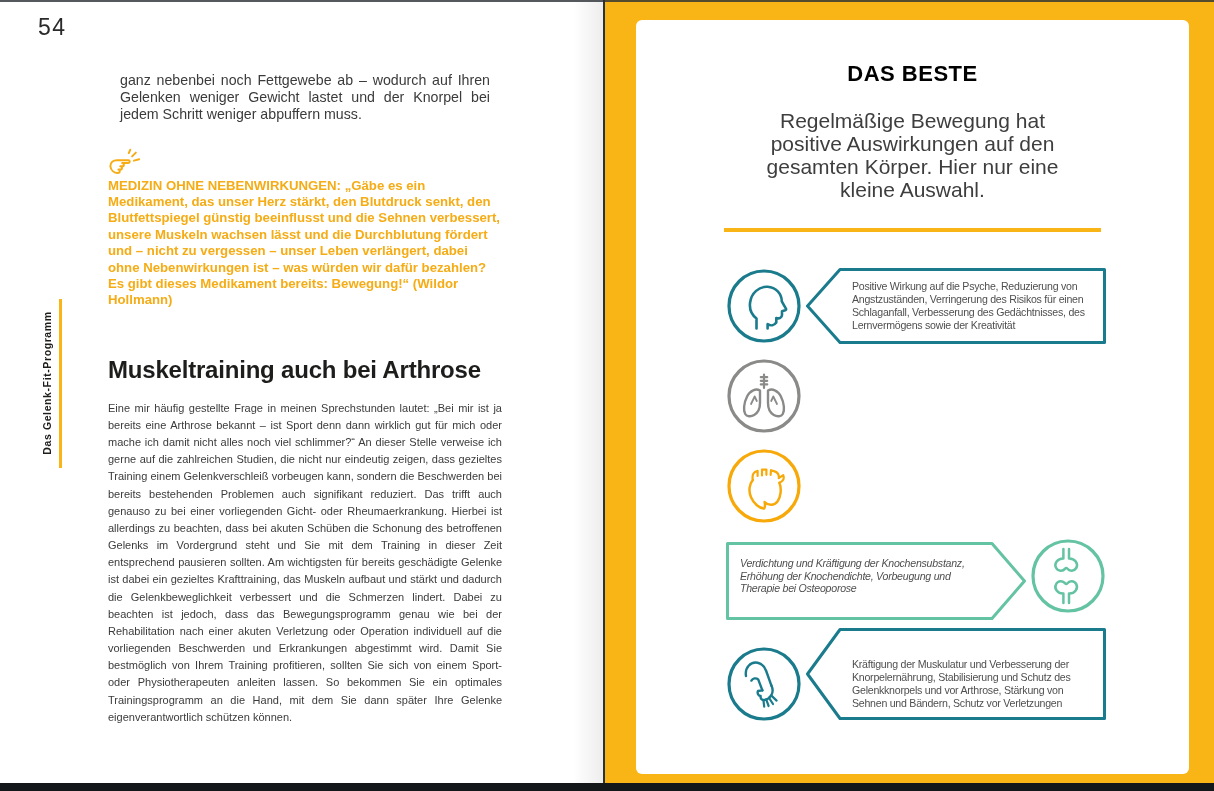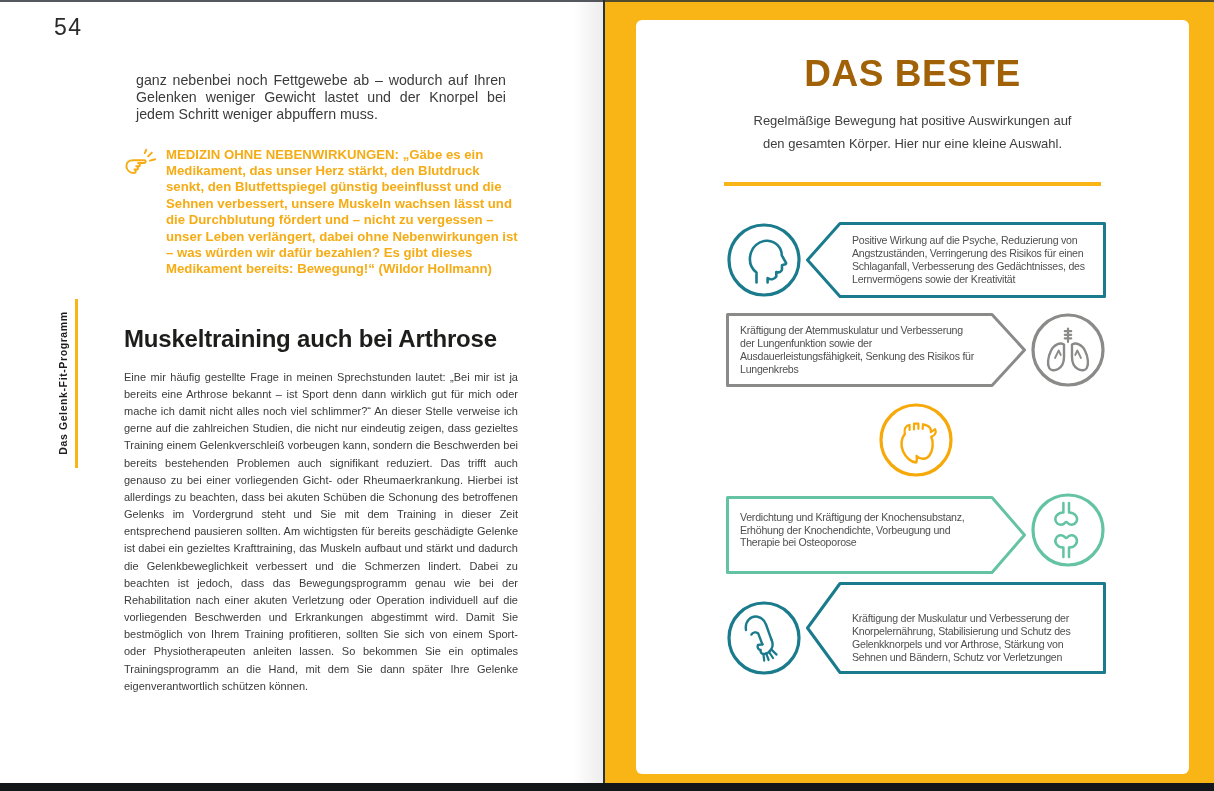--- a/index.html
+++ b/index.html
@@ -1,52 +1,52 @@
 <!DOCTYPE html>
 <html><head>
 <meta charset="utf-8">
 <style>
   html,body{margin:0;padding:0;background:#e8e8e8;}
   .stage{position:relative;width:1214px;height:791px;overflow:hidden;background:#fff;
          font-family:"Liberation Sans",sans-serif;}
 
   
-  .page-left{position:absolute;left:16px;top:0;width:650px;height:791px;background:#fff;}
+  .page-left{position:absolute;left:0;top:0;width:650px;height:791px;background:#fff;}
   .page-number{position:absolute;left:38px;top:14px;font-size:23px;letter-spacing:1.5px;color:#2a2a2a;}
   .side-rule{position:absolute;left:59px;top:299px;width:3px;height:169px;background:#F9B415;}
   .side-label{position:absolute;left:41px;top:468px;transform-origin:0 0;transform:rotate(-90deg);
               width:170px;text-align:center;font-size:10.5px;font-weight:bold;letter-spacing:.6px;
               color:#1d1d1b;white-space:nowrap;}
   .col{position:absolute;left:108px;top:60px;width:394px;}
   .intro{margin:12px;font-size:14.2px;line-height:17.2px;text-align:justify;color:#3b3b3b;}
-  .tip{display:flex;margin-top:23px;}
+  .tip{display:flex;margin-top:23px;flex-direction:column;}
   .tip-icon{width:42px;flex:none;padding-top:1px;}
   .tip-text{flex:1;margin:0;font-size:13.2px;line-height:16.4px;font-weight:bold;color:#F5AC15;}
   .heading{margin:46px 0 0;font-size:24px;font-weight:800;letter-spacing:-.2px;color:#1d1d1b;
            text-align:left;line-height:30px;}
   .bodytext{margin:15px 0 0;font-size:11px;line-height:17.15px;text-align:justify;color:#3b3b3b;}
 
   
   .page-right{position:absolute;left:605px;top:0;width:609px;height:791px;background:#F9B415;}
   .card{position:absolute;left:31px;top:20px;width:553px;height:754px;background:#fff;border-radius:6px;}
-  .ig-title{margin:38px 0 0;text-align:center;font-size:37px;font-weight:800;color:#a16207;
+  .ig-title{margin:38px 0 0;text-align:center;font-size:22px;font-weight:800;color:#000000;
             line-height:31px;letter-spacing:.5px;}
   .ig-title span{display:block;}
-  .ig-subtitle{margin:20px auto 0;width:332px;text-align:center;font-size:13px;line-height:23px;color:#3e3e3e;}
+  .ig-subtitle{margin:20px auto 0;width:332px;text-align:center;font-size:21px;line-height:23px;color:#3e3e3e;}
   .divider{margin:27px auto 0;width:377px;height:4px;background:#F9B415;}
   .rows{margin:36px 0 0 90px;width:380px;display:flex;flex-direction:column;gap:14px;}
-  .row{display:flex;align-items:center;justify-content:center;}
+  .row{display:flex;align-items:center;}
   .circle-badge{width:76px;height:76px;flex:none;}
   .bubble{position:relative;width:300px;flex:none;display:flex;align-items:center;}
   .bubble svg.frame{position:absolute;left:0;top:0;}
   .bubble p{position:relative;margin:0;font-size:10.6px;line-height:12.9px;letter-spacing:-.25px;color:#4f4f4f;}
   .bubble.tip-left p{padding:0 12px 0 46px;}
   .bubble.tip-right p{padding:0 46px 0 14px;}
   .ml4{margin-left:4px;} .mr4{margin-right:4px;}
-  .h76{height:76px;} .h74{height:74px;} .h80{height:80px;} .h78{height:68px;} .h92{height:112px;}
+  .h76{height:76px;} .h74{height:74px;} .h80{height:80px;} .h78{height:68px;font-style:italic;} .h92{height:112px;}
 
   
   .gutter{position:absolute;left:603px;top:0;width:2px;height:791px;background:#28343c;}
   .gutter-shadow{position:absolute;left:573px;top:0;width:30px;height:791px;
                  background:linear-gradient(to right,rgba(0,0,0,0),rgba(0,0,0,.07));}
   .edge-top{position:absolute;left:0;top:0;width:1214px;height:2px;background:#2b3035;opacity:.8;}
   .edge-bottom{position:absolute;left:0;bottom:0;width:1214px;height:8px;background:#14171a;}
 
   svg{display:block;}
 </style>
@@ -97,26 +97,20 @@
           </span>
           <div class="bubble tip-left ml4 h76">
             <svg class="frame" width="300" height="76" viewBox="0 0 300 76" fill="#fff" stroke="#1A7B8D" stroke-width="3" stroke-linejoin="round">
               <path d="M34 1.5 H298.5 V74.5 H34 L1.5 38 Z"></path>
             </svg>
             <p>Positive Wirkung auf die Psyche, Reduzierung von Angstzuständen, Verringerung des Risikos für einen Schlaganfall, Verbesserung des Gedächtnisses, des Lernvermögens sowie der Kreativität</p>
           </div>
         </div>
 
         <div class="row">
-          <div class="bubble tip-right mr4 h74">
-            <svg class="frame" width="300" height="74" viewBox="0 0 300 74" fill="#fff" stroke="#8A8A88" stroke-width="3" stroke-linejoin="round">
-              <path d="M1.5 1.5 H266 L298.5 37 L266 72.5 H1.5 Z"></path>
-            </svg>
-            <p>Kräftigung der Atemmuskulatur und Verbesserung der Lungenfunktion sowie der Ausdauerleistungsfähigkeit, Senkung des Risikos für Lungenkrebs</p>
-          </div>
           <span class="circle-badge">
             <svg width="76" height="76" viewBox="0 0 76 76" fill="none" stroke="#8A8A88" stroke-linecap="round" stroke-linejoin="round">
               <circle cx="38" cy="38" r="35" stroke-width="3.2"></circle>
               <path stroke-width="2.2" d="M38 16.5 V30 M34.8 19.2 H41.2 M34.8 22.8 H41.2 M34.8 26.4 H41.2"></path>
               <path stroke-width="2.4" d="M34 32.5 C29.8 30.2 24.3 32.3 21.2 38.3 C17.7 45.2 17.2 52.7 19.2 56 C20.8 58.6 24.8 59 28.2 57 C32.2 54.6 34 50.3 34 45 V32.5 Z"></path>
               <path stroke-width="1.8" d="M28.7 38.5 L25 46 M28.7 38.5 L30.8 43"></path>
               <path stroke-width="2.4" d="M42 32.5 C46.2 30.2 51.7 32.3 54.8 38.3 C58.3 45.2 58.8 52.7 56.8 56 C55.2 58.6 51.2 59 47.8 57 C43.8 54.6 42 50.3 42 45 V32.5 Z"></path>
               <path stroke-width="1.8" d="M47.3 38.5 L51 46 M47.3 38.5 L45.2 43"></path>
             </svg>
           </span>

